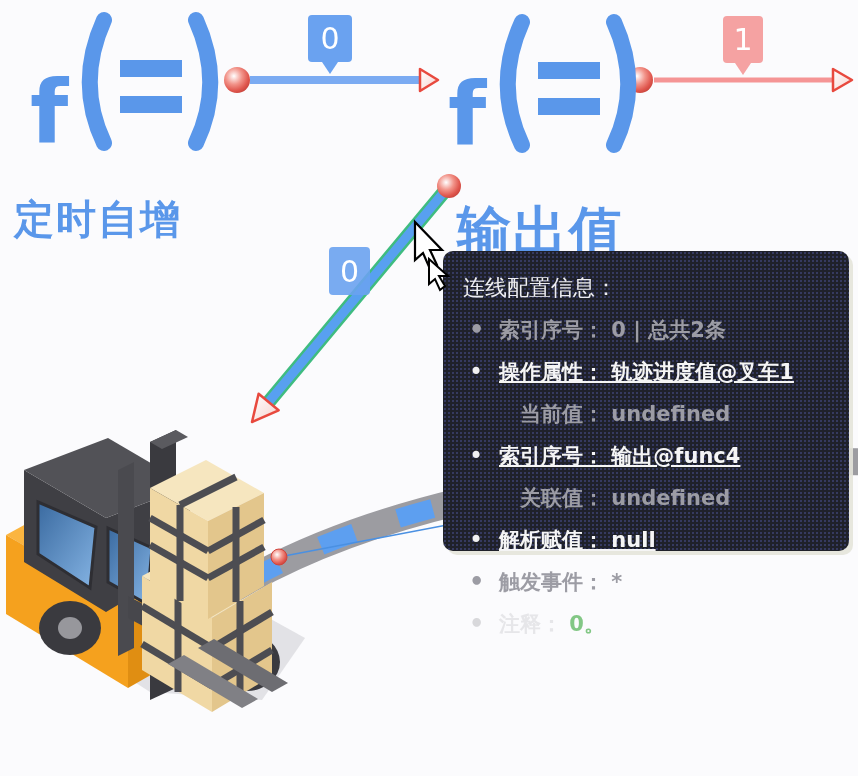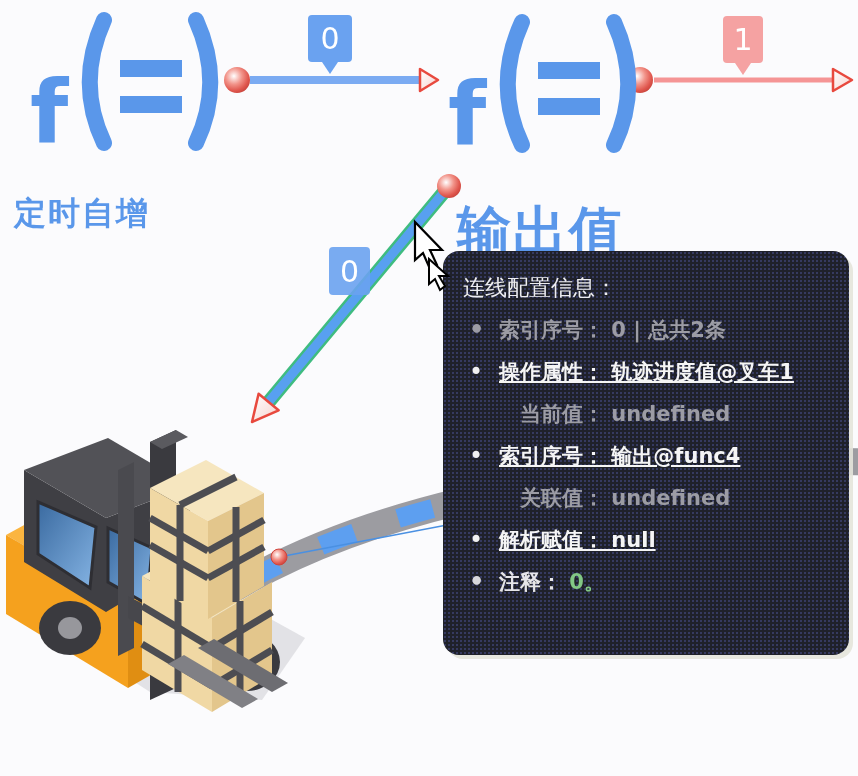--- a/index.html
+++ b/index.html
@@ -10,21 +10,21 @@
   }
   .stage{position:absolute;inset:0;width:858px;height:776px;}
   svg{display:block;}
   .scene-svg{position:absolute;left:0;top:0;z-index:5;}
   .glyph-svg{position:absolute;z-index:15;}
   .glyph-left{left:28px;top:10px;}
   .glyph-right{left:446px;top:12px;}
 
   .node-label{
     position:absolute;z-index:15;color:#5a97ea;
-    font-size:32px;font-weight:600;letter-spacing:2px;white-space:nowrap;
+    font-size:40px;font-weight:600;letter-spacing:2px;white-space:nowrap;
   }
   .label-left{left:14px;top:192px;}
   .label-right{left:457px;top:196px;font-size:54px;}
 
   .badge{
     position:absolute;z-index:25;border-radius:4px;color:#fff;
     display:flex;align-items:center;justify-content:center;
     font-size:30px;font-weight:500;
   }
   .badge-blue{background:#6aa2f0;}
@@ -33,22 +33,22 @@
   .badge-right{left:723px;top:16px;width:40px;height:47px;}
   .badge-diag{left:329px;top:247px;width:41px;height:48px;background:rgba(106,162,240,0.9);}
   .badge .tail{
     position:absolute;bottom:-12px;left:50%;margin-left:-8px;
     width:0;height:0;border:8px solid transparent;border-bottom:none;
     border-top:12px solid #6aa2f0;
   }
   .badge-pink .tail{border-top-color:#f5a2a2;}
 
   .tooltip{
-    position:absolute;z-index:30;left:443px;top:251px;width:406px;height:404px;
-    box-sizing:border-box;padding:16px 18px 15px 20px;border-radius:16px;
+    position:absolute;z-index:30;left:443px;top:251px;width:406px;height:300px;
+    box-sizing:border-box;padding:16px 18px 15px 20px;border-radius:10px;
     background-color:#1f212a;
     background-image:radial-gradient(circle,rgba(72,78,140,0.55) 1px,transparent 1.4px);
     background-size:4px 4px;
     box-shadow:4px 4px 0 rgba(228,228,218,0.9);
     color:#e9e9ec;font-size:21px;line-height:42px;white-space:nowrap;
   }
   .tooltip .tt-title{font-size:22px;color:#ededf0;}
   .tt-row{position:relative;padding-left:36px;font-weight:bold;}
   .tt-row.bulleted::before{
     content:"•";position:absolute;left:6px;top:0;font-size:24px;
@@ -209,20 +209,23 @@
     </div>
     <div class="tt-row bulleted strong">
       <span>索引序号： 输出@func4</span>
     </div>
     <div class="tt-row indented">
       <span>关联值： undefined</span>
     </div>
     <div class="tt-row bulleted strong">
       <span>解析赋值： null</span>
     </div>
+    <div class="tt-row bulleted muted">
+      <span>触发事件： *</span>
+    </div>
     <div class="tt-row bulleted light-label">
       <span>注释：</span>
       <span class="green-val">0。</span>
     </div>
   </div>
 
   <svg class="cursor-svg" width="60" height="90" viewBox="0 0 60 90">
     <path d="M 11 8 L 11 46 L 19 39 L 26 55 L 33 51 L 26 36 L 38 36 Z" fill="#ffffff" stroke="#000000" stroke-width="2.2"></path>
     <path d="M 25 45 L 25 70 L 31 65 L 36 76 L 41 72 L 35 62 L 44 62 Z" fill="#ffffff" stroke="#000000" stroke-width="2"></path>
   </svg>

